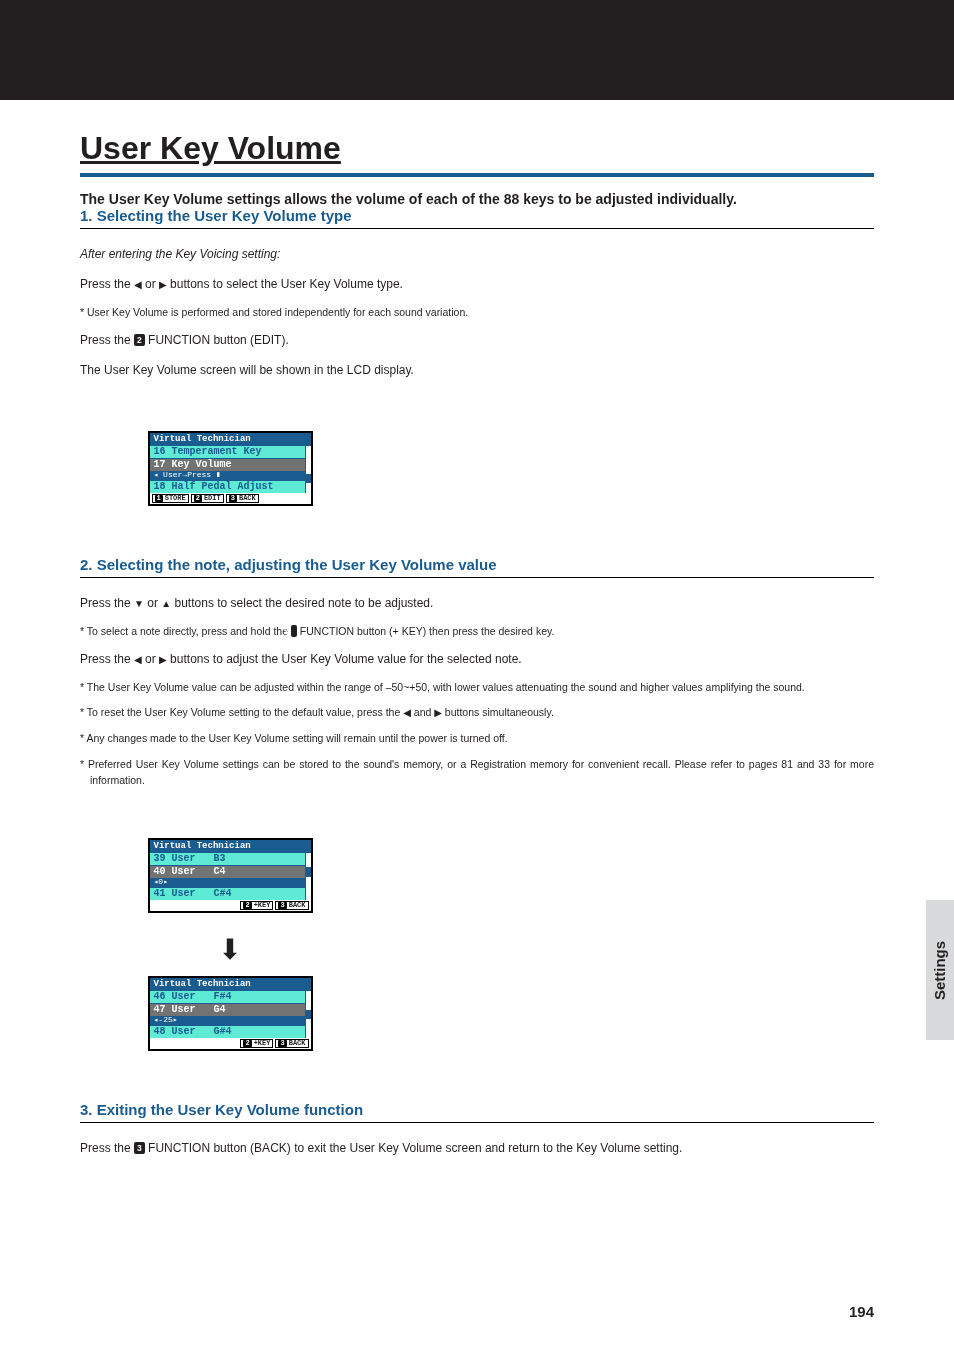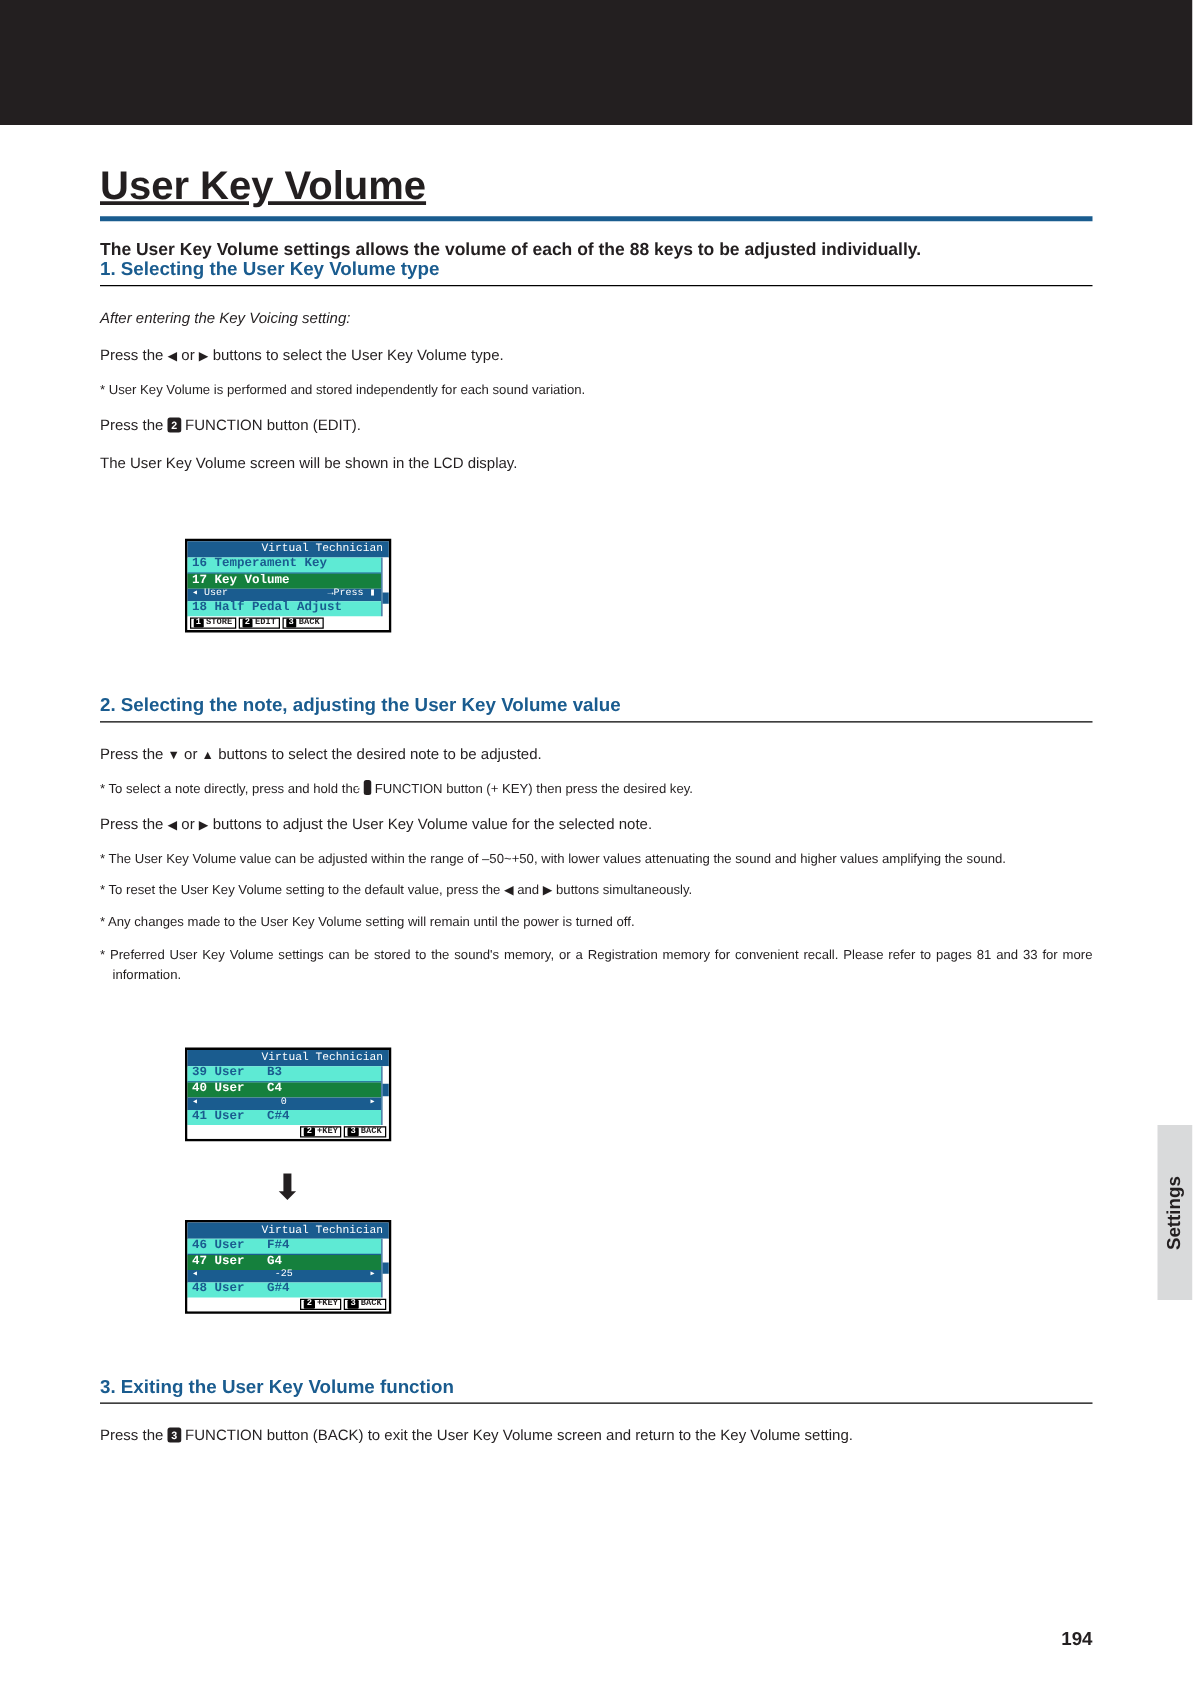--- a/index.html
+++ b/index.html
@@ -64,42 +64,40 @@
     border: 2px solid #000;
     background: #fff;
     font-family: "Courier New", monospace;
     font-size: 10px;
     line-height: 1;
     margin-bottom: 10px;
   }
   .lcd-title {
     background: #1a5c8f;
     color: #fff;
-    font-weight: 400;
+    font-weight: 700;
     font-size: 9px;
     padding: 2px 4px;
-    text-align: right;
   }
   .lcd-row {
     padding: 1px 4px;
     color: #1a5c8f;
     font-weight: 700;
     background: #5eead4;
     display: flex;
     white-space: pre;
   }
-  .lcd-row.hl { background: #15803d; color: #fff; }
+  .lcd-row.hl { background: #737373; color: #fff; }
   .lcd-row.thin { border-bottom: 1px solid #1a5c8f; }
   .lcd-sub {
     background: #1a5c8f;
     color: #fff;
     font-size: 8px;
     padding: 0 4px 2px;
     display: flex;
-    justify-content: space-between;
   }
   .lcd-foot {
     background: #fff;
     padding: 1px 2px;
     display: flex;
     gap: 2px;
   }
   .lcd-btn {
     border: 1px solid #000;
     font-size: 7px;

